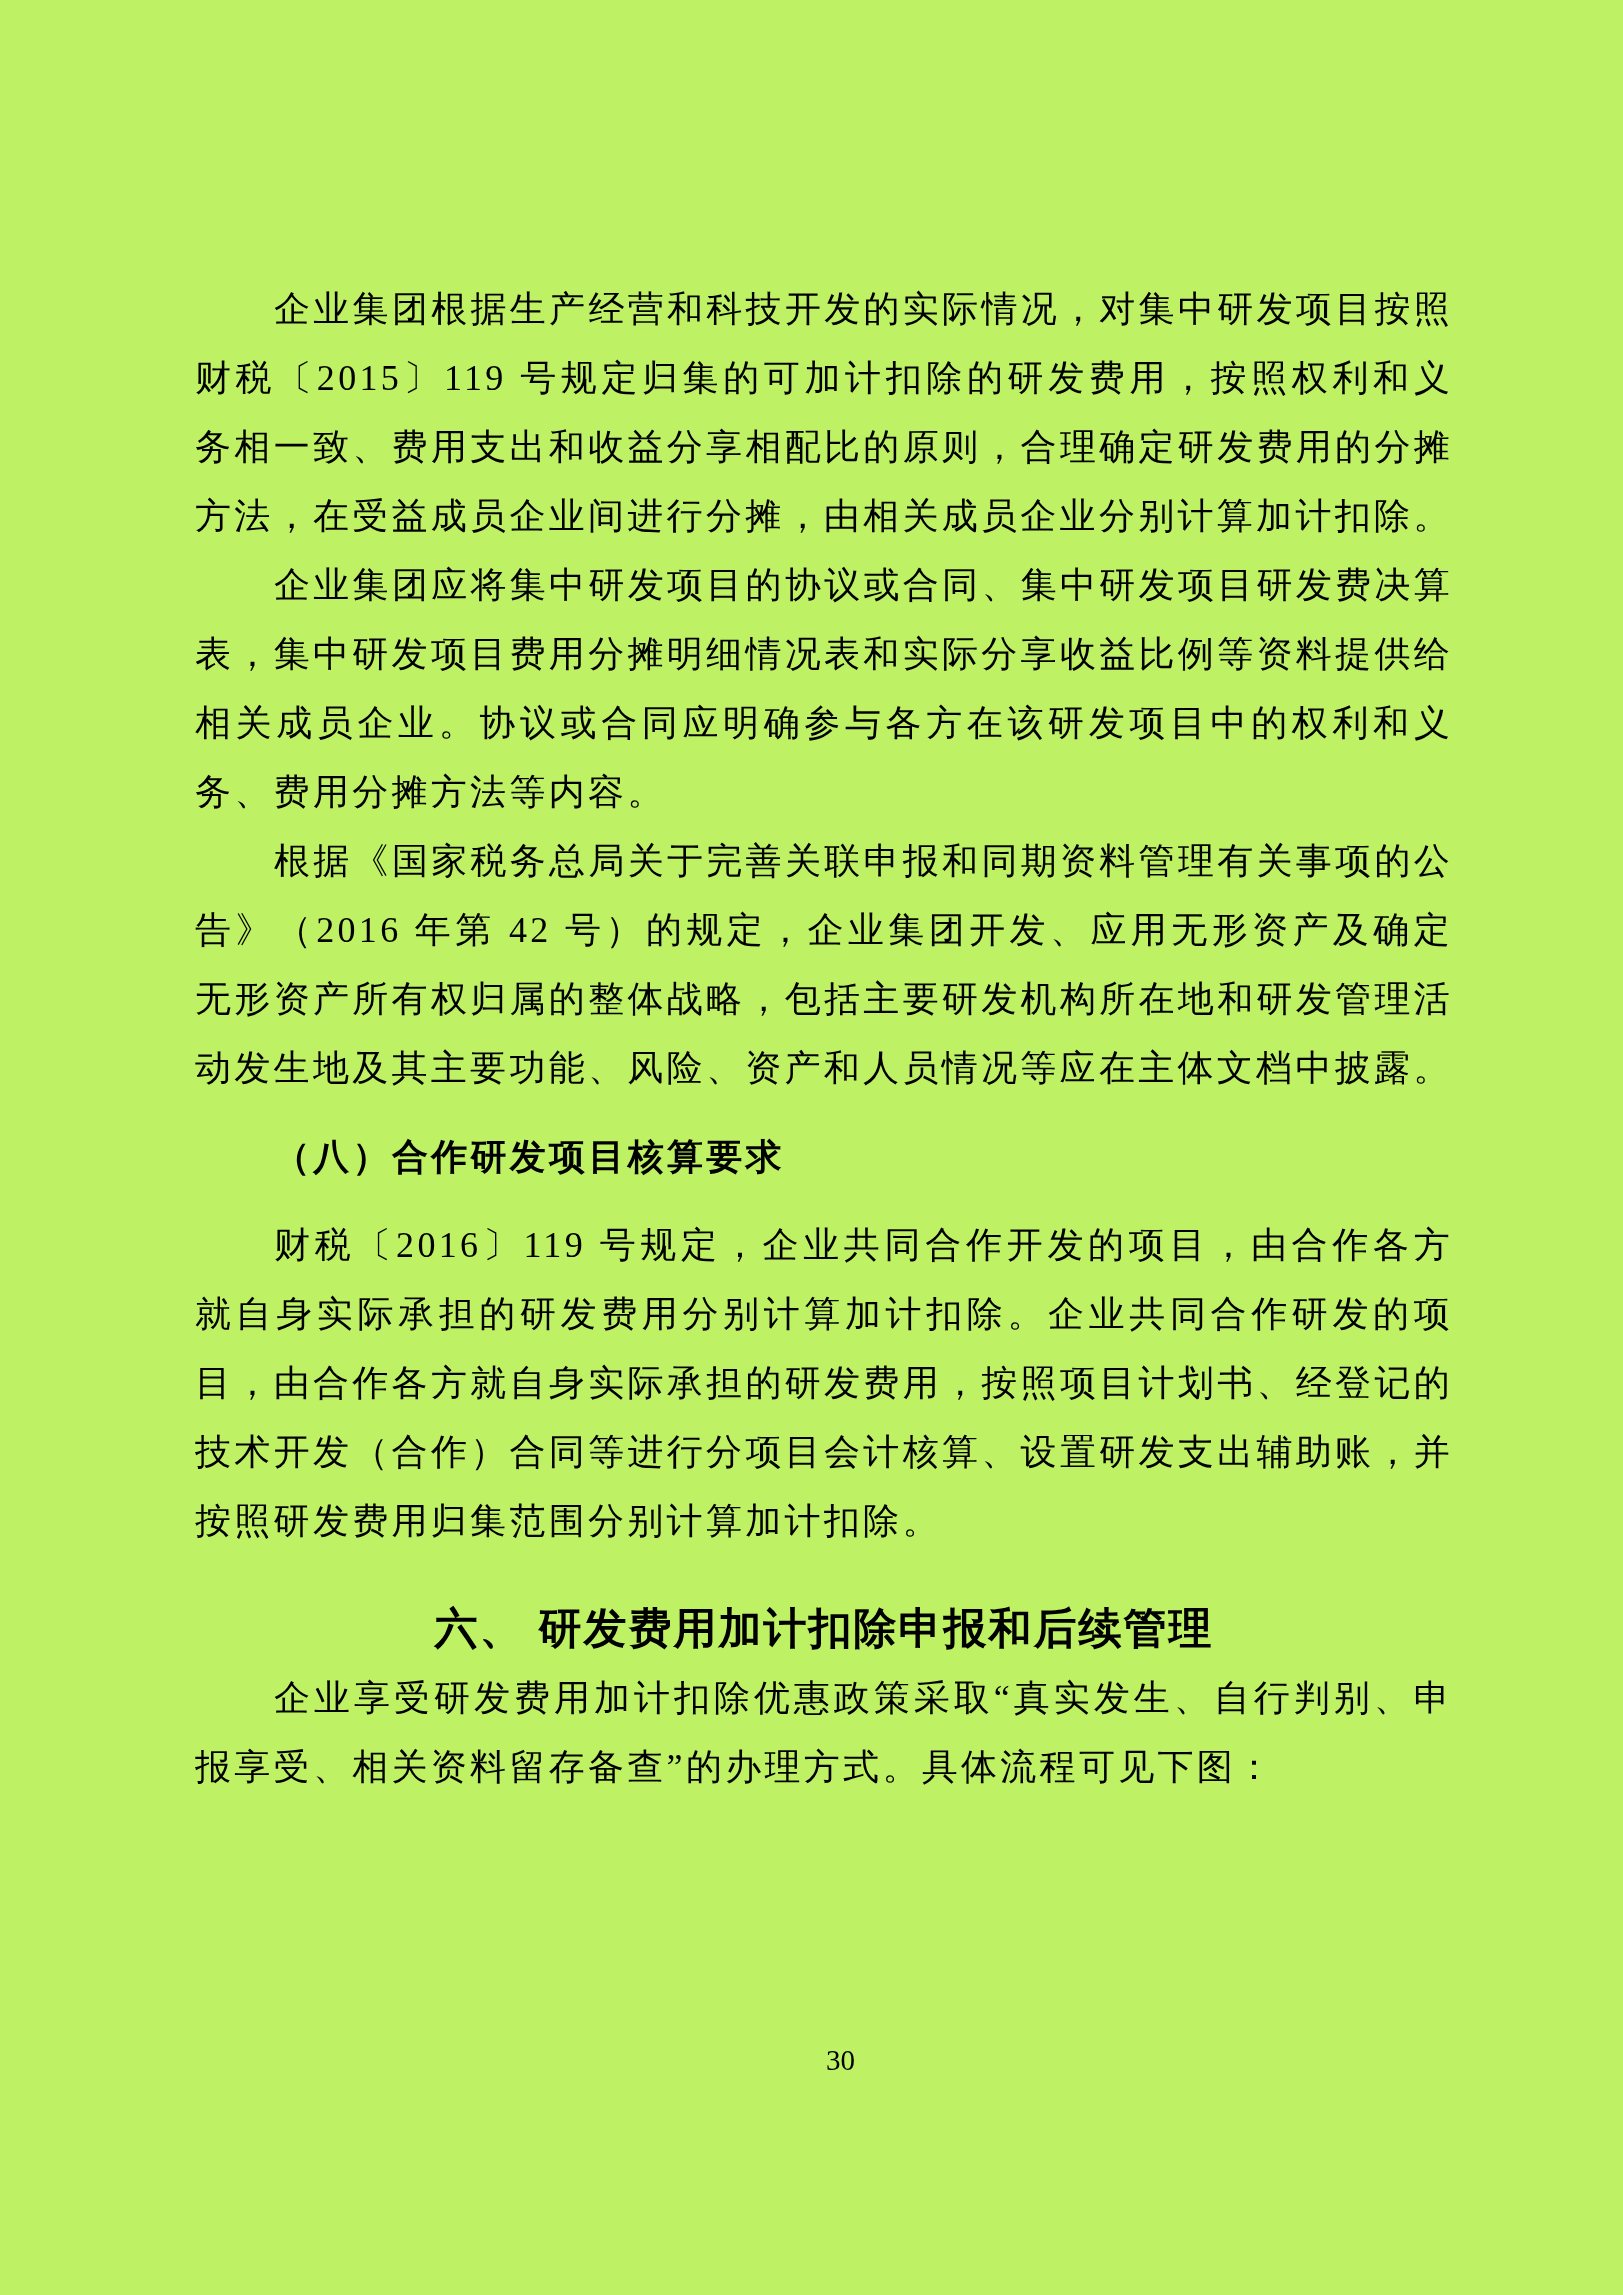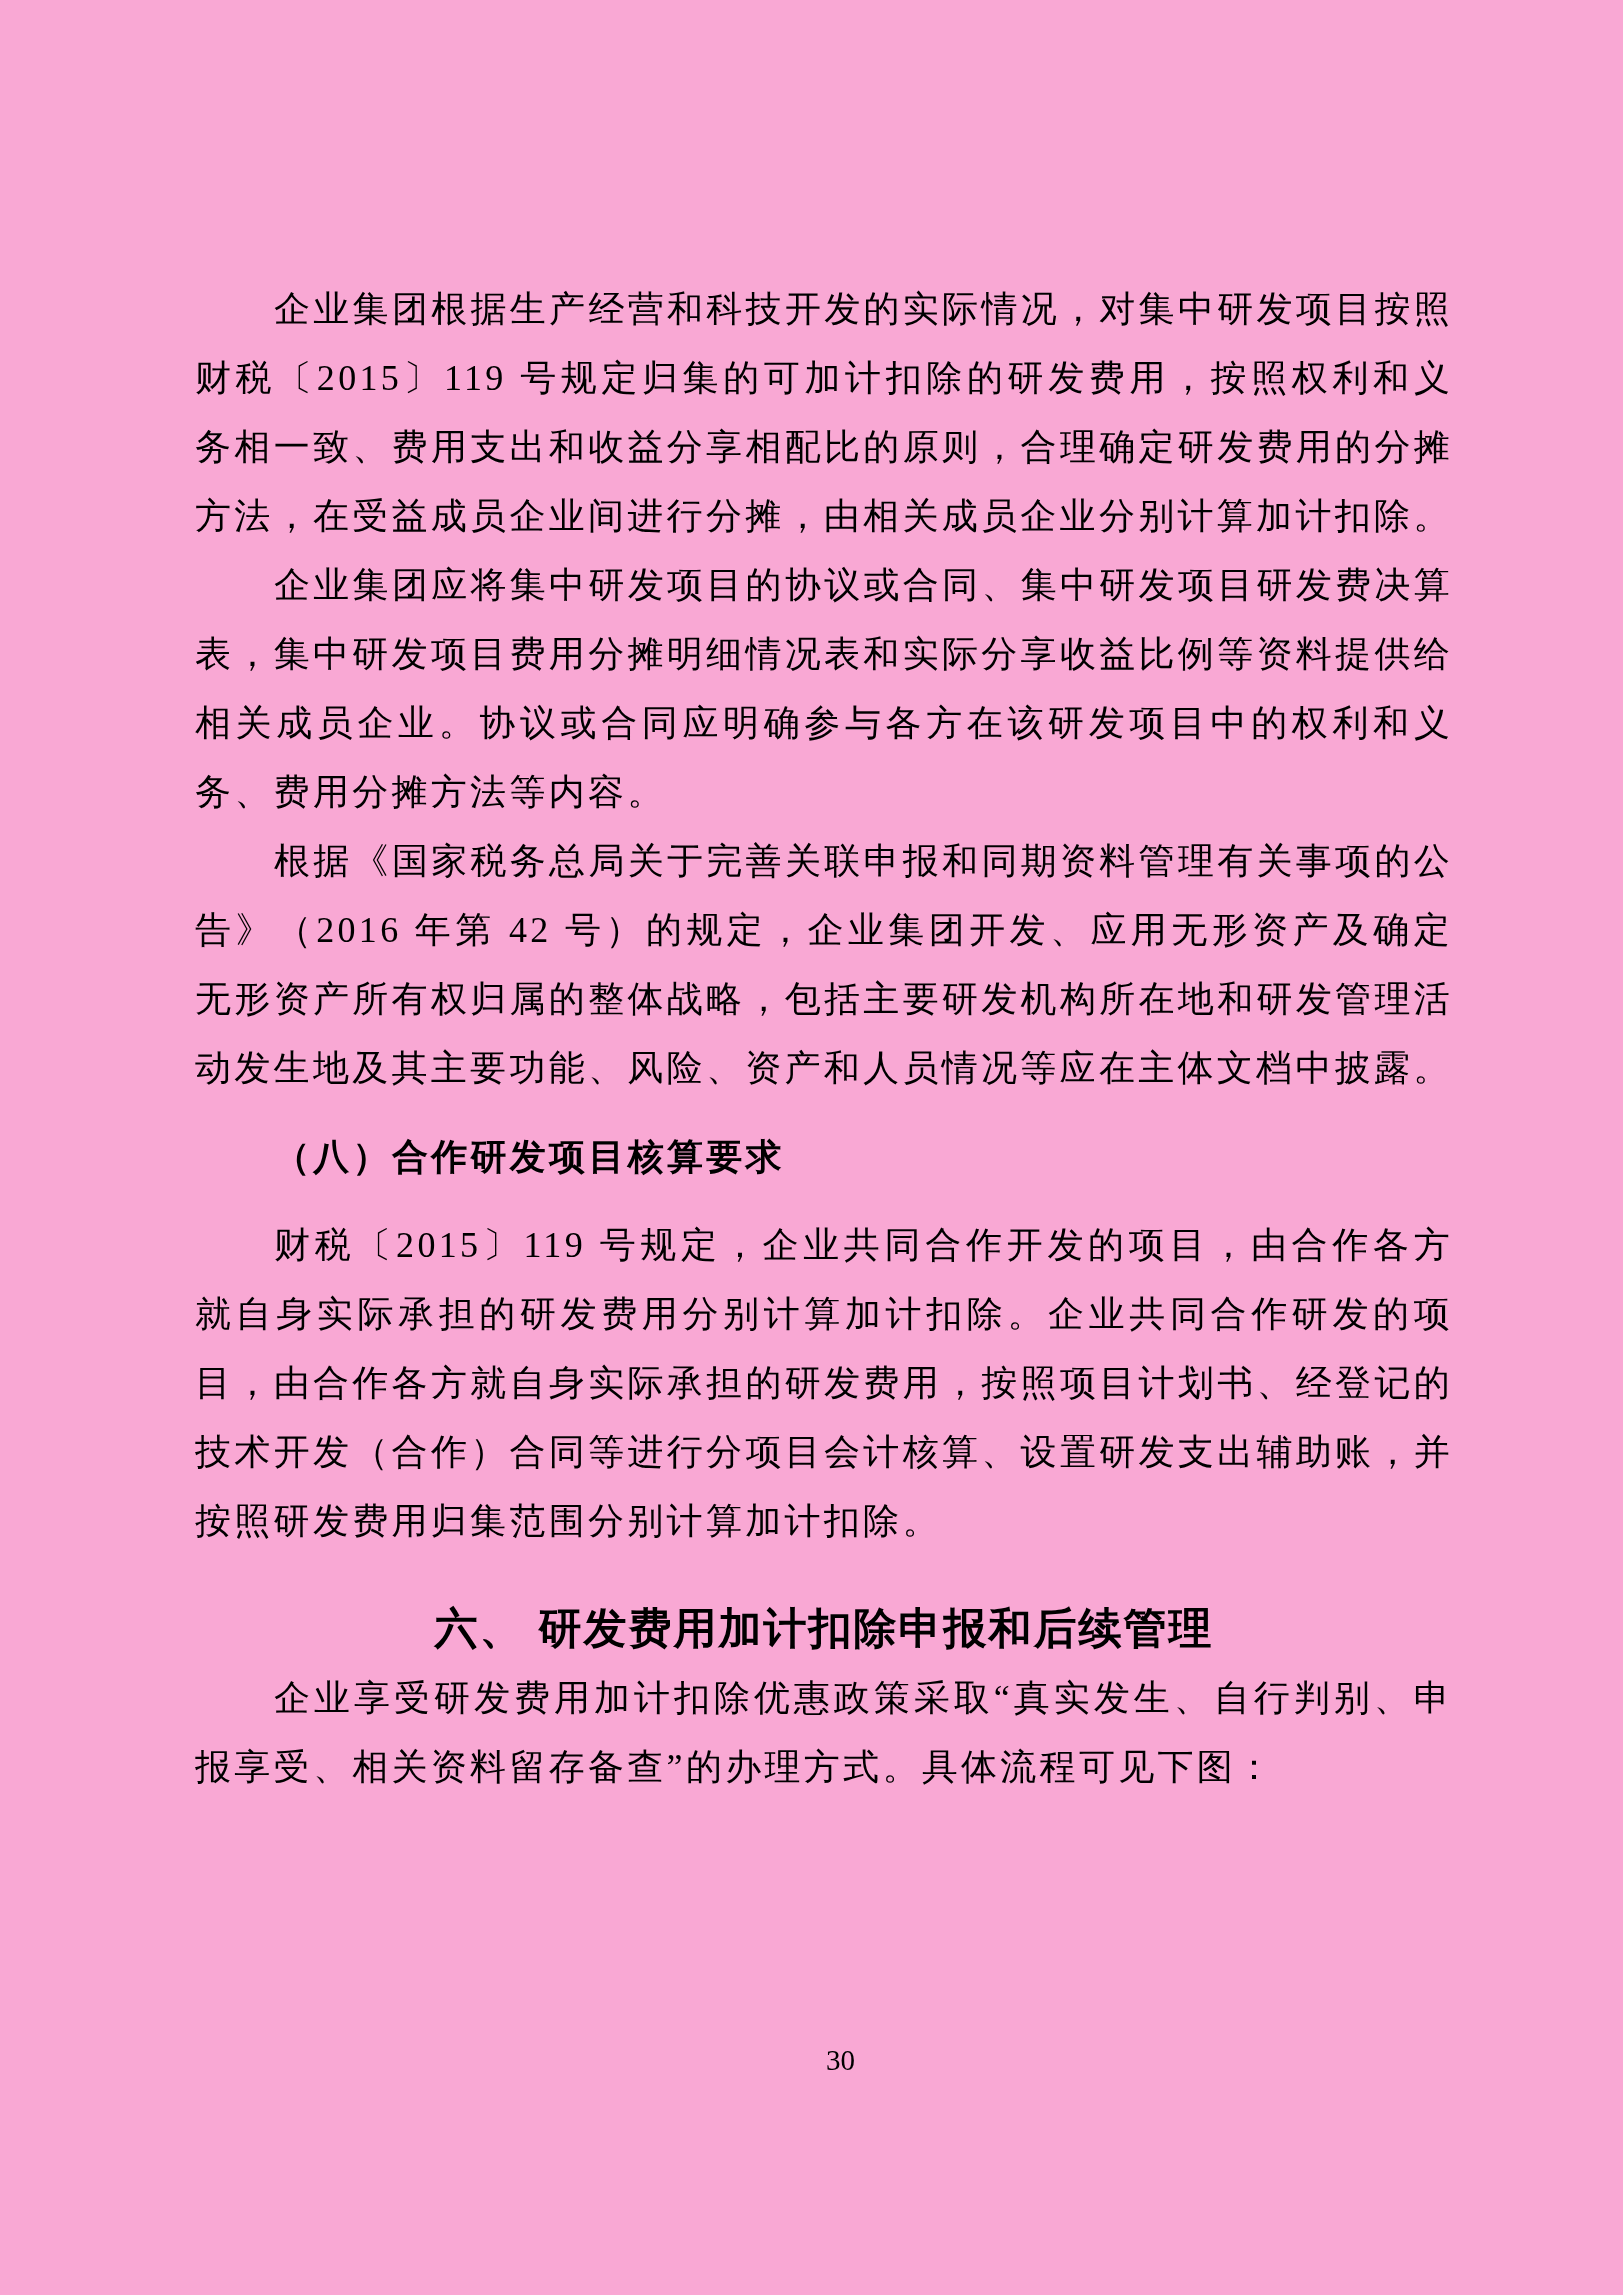--- a/index.html
+++ b/index.html
@@ -4,21 +4,21 @@
 <style>
   html, body {
     margin: 0;
     padding: 0;
     background: #ffffff;
   }
   .page {
     position: relative;
     width: 1623px;
     height: 2295px;
-    background: #f9a8d4;
+    background: #bef264;
     color: #000000;
     font-family: "Liberation Serif", "DejaVu Serif", serif;
     overflow: hidden;
   }
   .doc {
     position: absolute;
     left: 195px;
     top: 275px;
     width: 1258px;
   }
@@ -73,20 +73,20 @@
 </style>
 </head>
 <body>
 
 <div class="page">
   <div class="doc">
     <p class="body-para">企业集团根据生产经营和科技开发的实际情况，对集中研发项目按照财税〔2015〕119 号规定归集的可加计扣除的研发费用，按照权利和义务相一致、费用支出和收益分享相配比的原则，合理确定研发费用的分摊方法，在受益成员企业间进行分摊，由相关成员企业分别计算加计扣除。</p>
     <p class="body-para">企业集团应将集中研发项目的协议或合同、集中研发项目研发费决算表，集中研发项目费用分摊明细情况表和实际分享收益比例等资料提供给相关成员企业。协议或合同应明确参与各方在该研发项目中的权利和义务、费用分摊方法等内容。</p>
     <p class="body-para">根据《国家税务总局关于完善关联申报和同期资料管理有关事项的公告》（2016 年第 42 号）的规定，企业集团开发、应用无形资产及确定无形资产所有权归属的整体战略，包括主要研发机构所在地和研发管理活动发生地及其主要功能、风险、资产和人员情况等应在主体文档中披露。</p>
     <h3 class="sub-heading">（八）合作研发项目核算要求</h3>
-    <p class="body-para">财税〔2015〕119 号规定，企业共同合作开发的项目，由合作各方就自身实际承担的研发费用分别计算加计扣除。企业共同合作研发的项目，由合作各方就自身实际承担的研发费用，按照项目计划书、经登记的技术开发（合作）合同等进行分项目会计核算、设置研发支出辅助账，并按照研发费用归集范围分别计算加计扣除。</p>
+    <p class="body-para">财税〔2016〕119 号规定，企业共同合作开发的项目，由合作各方就自身实际承担的研发费用分别计算加计扣除。企业共同合作研发的项目，由合作各方就自身实际承担的研发费用，按照项目计划书、经登记的技术开发（合作）合同等进行分项目会计核算、设置研发支出辅助账，并按照研发费用归集范围分别计算加计扣除。</p>
     <h2 class="chapter-heading">六、 研发费用加计扣除申报和后续管理</h2>
     <p class="body-para">企业享受研发费用加计扣除优惠政策采取“真实发生、自行判别、申报享受、相关资料留存备查”的办理方式。具体流程可见下图：</p>
   </div>
 
   <div class="page-footer">30</div>
 </div>
 
 
 </body></html>

